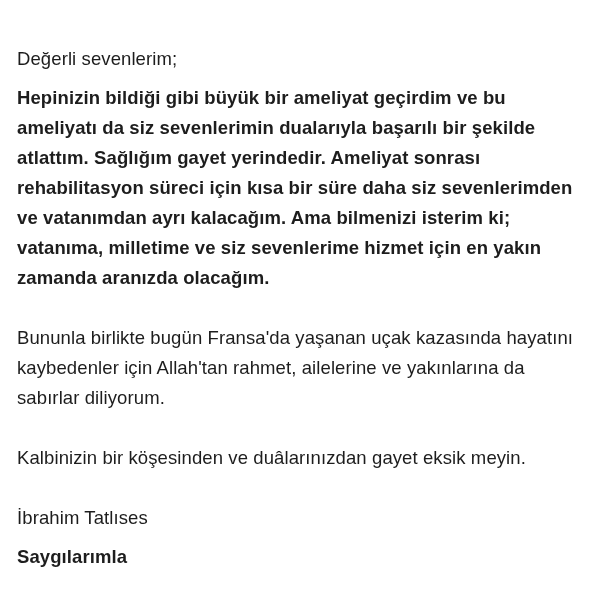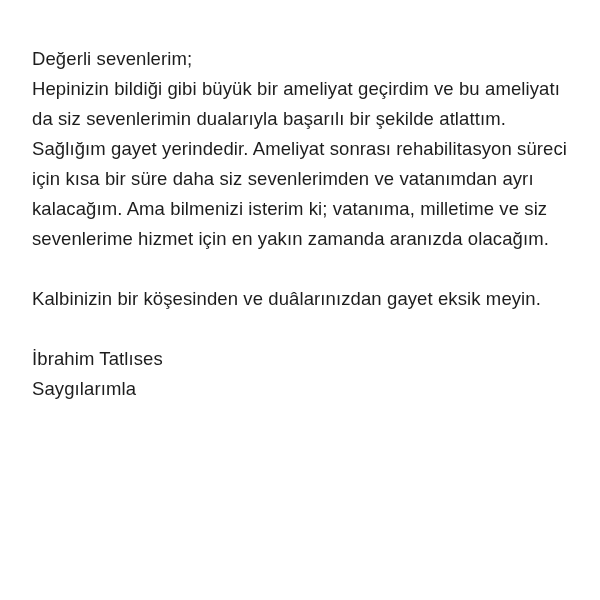--- a/index.html
+++ b/index.html
@@ -11,45 +11,47 @@
     height: 600px;
     background: #ffffff;
     font-family: "Liberation Sans", sans-serif;
     color: #1b1b1b;
     overflow: hidden;
   }
   .page {
     box-sizing: border-box;
     width: 600px;
     height: 600px;
-    padding: 44px 24px 0 32px;
+    padding: 44px 24px 0 17px;
     background: #ffffff;
   }
   .statement {
     font-size: 18.5px;
     line-height: 30px;
     letter-spacing: 0.1px;
     color: #1d1d1d;
     text-align: left;
   }
   .para {
     margin: 0;
     white-space: pre-wrap;
   }
   .para + .para {
     margin-top: 30px;
   }
   .para.tight + .para.tight {
-    margin-top: 0;
+    margin-top: 9px;
+    font-weight: bold;
   }
 </style>
 </head>
 <body>
 
 <div class="page">
   <div class="statement">
     <p class="para tight">Değerli sevenlerim;</p>
     <p class="para tight">Hepinizin bildiği gibi büyük bir ameliyat geçirdim ve bu ameliyatı da siz sevenlerimin dualarıyla başarılı bir şekilde atlattım. Sağlığım gayet yerindedir. Ameliyat sonrası rehabilitasyon süreci için kısa bir süre daha siz sevenlerimden ve vatanımdan ayrı kalacağım. Ama bilmenizi isterim ki; vatanıma, milletime ve siz sevenlerime hizmet için en yakın zamanda aranızda olacağım.</p>
+    <p class="para">Bununla birlikte bugün Fransa'da yaşanan uçak kazasında hayatını kaybedenler için Allah'tan rahmet, ailelerine ve yakınlarına da sabırlar diliyorum.</p>
     <p class="para">Kalbinizin bir köşesinden ve duâlarınızdan gayet eksik meyin.</p>
     <p class="para tight">İbrahim Tatlıses</p>
     <p class="para tight">Saygılarımla</p>
   </div>
 </div>
 
 </body></html>

